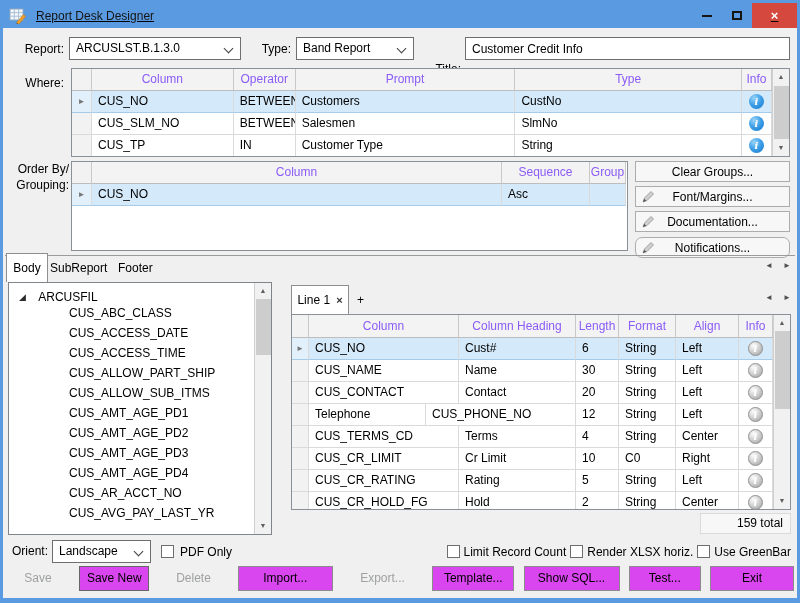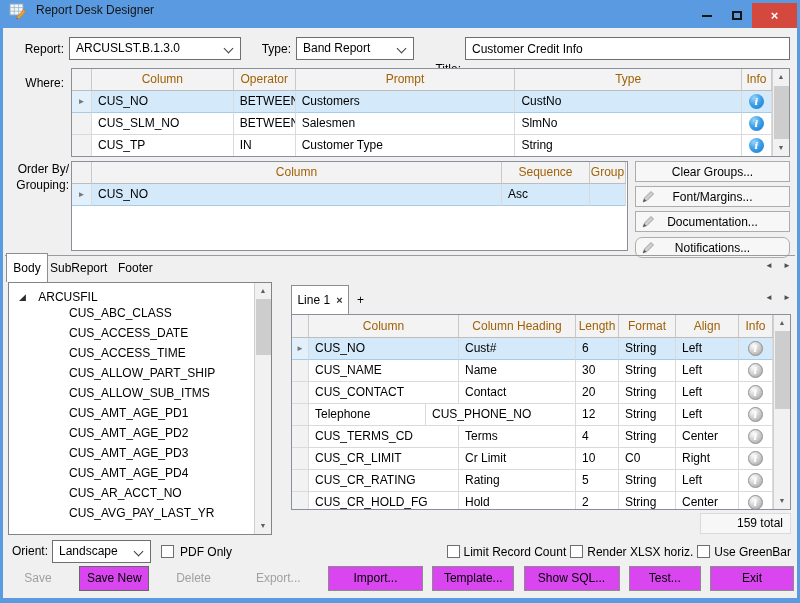--- a/index.html
+++ b/index.html
@@ -1,40 +1,40 @@
 <!DOCTYPE html>
 <html><head>
 <meta charset="utf-8">
 <style>
   html,body{margin:0;padding:0;background:#fff;}
   *{box-sizing:border-box;cursor:default;}
   .window{position:relative;width:800px;height:603px;border:3px solid #5A9AE0;border-bottom-width:5px;
           background:#F0F0F0;font-family:"Liberation Sans","DejaVu Sans",sans-serif;font-size:12px;color:#000;overflow:hidden;}
   
-  .titlebar{position:absolute;top:0;left:0;right:0;height:25px;background:#5A9AE0;display:flex;}
+  .titlebar{position:absolute;top:0;left:0;right:0;height:25px;background:#5A9AE0;display:flex;align-items:center;text-decoration:underline;}
   .app-icon{margin-left:6px;display:flex;}
   .tb-title{margin-left:9px;color:#151515;}
   .tb-controls{margin-left:auto;display:flex;height:25px;}
   .tb-btn{width:30px;height:25px;display:flex;align-items:center;justify-content:center;}
   .min-glyph{width:10px;height:2px;background:#151515;}
   .max-glyph{width:10px;height:9px;border:2px solid #151515;background:transparent;}
   .close-btn{width:45px;background:#D5483E;color:#fff;font-size:13px;font-weight:bold;}
   
   .client{position:absolute;top:25px;left:0;right:0;bottom:0;background:#F0F0F0;overflow:hidden;}
   .lbl{position:absolute;height:22px;line-height:22px;color:#000;}
   .r{text-align:right;}
   
   .select,.txt{position:absolute;height:23px;background:#fff;border:1px solid #6E6E6E;line-height:21px;padding:0 20px 0 6px;font-family:inherit;font-size:12px;}
   .txt{padding-right:6px;}
   .chev{position:absolute;right:8px;top:7px;width:7px;height:7px;border-right:1.5px solid #3F3F3F;border-bottom:1.5px solid #3F3F3F;transform:rotate(45deg);}
   
   .grid{position:absolute;background:#fff;border:1px solid #8A9099;overflow:hidden;}
   .ghead,.grow{display:flex;}
   .gc{border-right:1px solid #DADADA;height:22px;line-height:21px;padding-left:6px;overflow:hidden;white-space:nowrap;background:#fff;}
-  .ghead .gc{background:#F3F3F3;border-right:1px solid #C9C9C9;border-bottom:1px solid #BDBDBD;color:#a16207;text-align:center;padding:0;}
+  .ghead .gc{background:#F3F3F3;border-right:1px solid #C9C9C9;border-bottom:1px solid #BDBDBD;color:#8b5cf6;text-align:center;padding:0;}
   .grow .gc{border-bottom:1px solid #DADADA;}
   .gc.sel{padding:0;display:flex;align-items:center;justify-content:center;background:#F2F2F2;}
   .grow.selected .gc{background:#D4E9FA;border-bottom-color:#A6CCEA;}
   .grow.selected .gc.sel{background:#E2F0FB;}
   .rowarrow{font-size:8px;color:#777;}
   .icell{display:flex;align-items:center;justify-content:center;padding:0;}
   .info-b{width:15px;height:15px;border-radius:50%;display:flex;align-items:center;justify-content:center;
           background:radial-gradient(circle at 35% 28%,#9AD4F7 0%,#3FA0E8 45%,#1479CB 100%);
           color:#fff;font:italic bold 10px "DejaVu Serif",serif;}
   .info-g{width:15px;height:15px;border-radius:50%;display:flex;align-items:center;justify-content:center;
@@ -380,22 +380,22 @@
       <span class="cb"></span>
       <span>Render XLSX horiz.</span>
       <span class="cb"></span>
       <span>Use GreenBar</span>
     </span>
 
     <div class="btnrow">
       <div class="btn disabled" style="width:64px;">Save</div>
       <div class="btn primary" style="width:70px;">Save New</div>
       <div class="btn disabled" style="width:70px;">Delete</div>
+      <div class="btn" style="width:95px;">Import...</div>
       <div class="btn disabled" style="width:81px;">Export...</div>
-      <div class="btn" style="width:95px;">Import...</div>
       <div class="btn" style="width:82px;">Template...</div>
       <div class="btn" style="width:96px;">Show SQL...</div>
       <div class="btn" style="width:72px;">Test...</div>
       <div class="btn" style="width:84px;">Exit</div>
     </div>
 
   </div>
 </div>
 
 </body></html>

